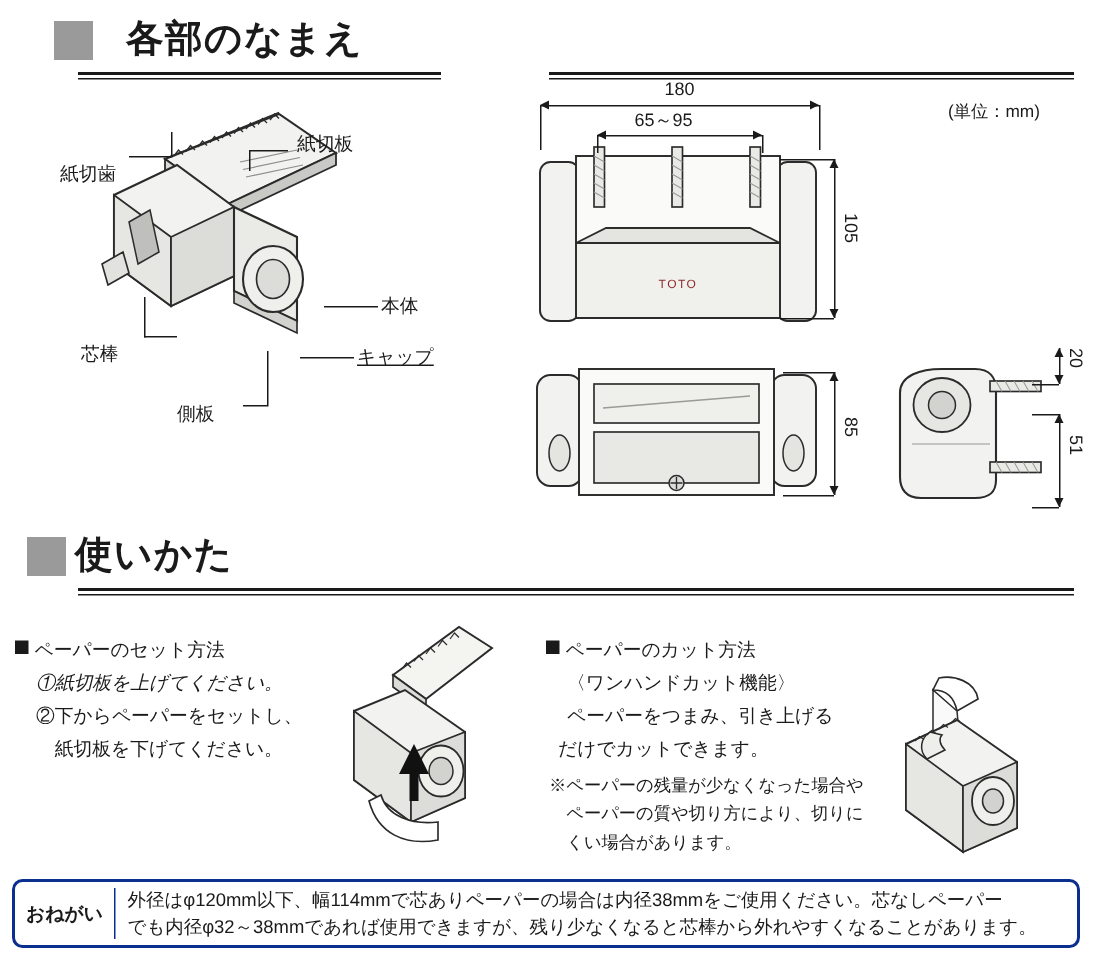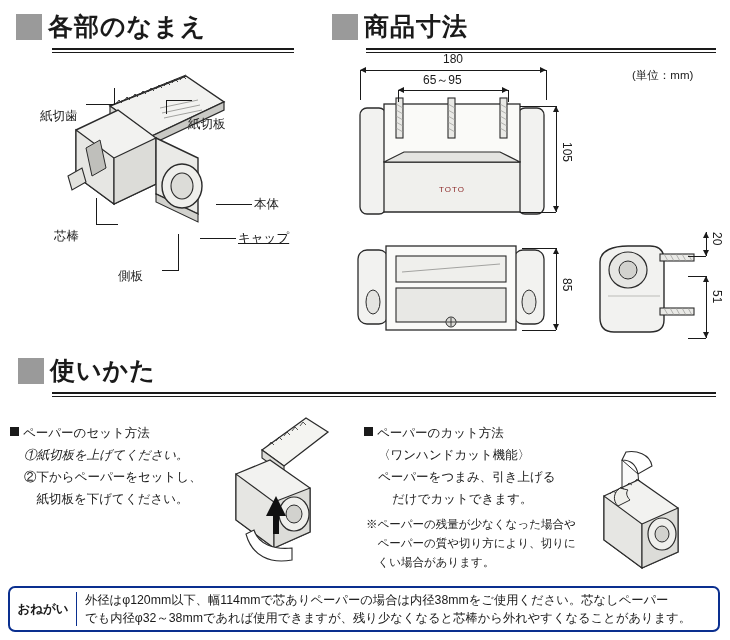--- a/index.html
+++ b/index.html
@@ -154,21 +154,21 @@
 
   
   svg { display: block; }
   .illus { position: absolute; }
 </style>
 </head>
 <body>
 
 <div class="page">
 
-  <div class="sec-head" style="left:16px; top:14px;">
+  <div class="sec-head" style="left:36px; top:14px;gap:16px;">
     <div class="sq"></div>
     <div class="ttl">各部のなまえ</div>
   </div>
   <div class="rule" style="left:52px; top:48px; width:242px;"></div>
 
   <div class="illus" style="left:48px; top:64px;">
     <svg width="240" height="190" viewBox="0 0 240 190">
 
       <g>
         <path d="M62 42 L138 12 L176 38 L104 72 Z" fill="#f2f2f0" stroke="#2b2b2b" stroke-width="1.4"></path>
@@ -210,42 +210,38 @@
 
         <path d="M20 112 L34 104 L38 118 L24 126 Z" fill="#e2e2de" stroke="#2b2b2b" stroke-width="1.1"></path>
       </g>
     </svg>
   </div>
 
   <div class="lbl" style="left:40px; top:108px;">紙切歯</div>
   <div class="ln lnh" style="left:86px; top:104px; width:28px;"></div>
   <div class="ln lnv" style="left:114px; top:88px; height:17px;"></div>
 
-  <div class="lbl" style="left:188px; top:88px;margin-top:28px;">紙切板</div>
+  <div class="lbl" style="left:198px; top:88px;">紙切板</div>
   <div class="ln lnh" style="left:166px; top:100px; width:26px;"></div>
   <div class="ln lnv" style="left:166px; top:100px; height:14px;"></div>
 
   <div class="lbl" style="left:254px; top:196px;">本体</div>
   <div class="ln lnh" style="left:216px; top:204px; width:36px;"></div>
 
   <div class="lbl" style="left:238px; top:230px;text-decoration:underline;">キャップ</div>
   <div class="ln lnh" style="left:200px; top:238px; width:36px;"></div>
 
   <div class="lbl" style="left:54px; top:228px;">芯棒</div>
   <div class="ln lnh" style="left:96px; top:224px; width:22px;"></div>
   <div class="ln lnv" style="left:96px; top:198px; height:27px;"></div>
 
   <div class="lbl" style="left:118px; top:268px;">側板</div>
   <div class="ln lnv" style="left:178px; top:234px; height:36px;"></div>
   <div class="ln lnh" style="left:162px; top:270px; width:17px;"></div>
 
-  <div class="sec-head" style="left:332px; top:14px;">
-    <div class="sq"></div>
-    <div class="ttl">商品寸法</div>
-  </div>
   <div class="rule" style="left:366px; top:48px; width:350px;"></div>
 
   <div class="lbl sm" style="left:632px; top:68px;">(単位：mm)</div>
 
   <div class="illus" style="left:358px; top:96px;">
     <svg width="190" height="130" viewBox="0 0 190 130">
 
       <rect x="2" y="12" width="26" height="106" rx="7" fill="#f2f2f0" stroke="#2b2b2b" stroke-width="1.3"></rect>
 
       <rect x="160" y="12" width="26" height="106" rx="7" fill="#f2f2f0" stroke="#2b2b2b" stroke-width="1.3"></rect>
@@ -380,21 +376,21 @@
 
       <path d="M48 102 L58 82 L68 102 L61 102 L61 120 L55 120 L55 102 Z" fill="#111111"></path>
     </svg>
   </div>
 
   <div class="sub" style="left:364px; top:424px;">
     <span class="bullet"></span><span>ペーパーのカット方法</span>
   </div>
   <div class="sub" style="left:378px; top:446px;">〈ワンハンドカット機能〉</div>
   <div class="sub" style="left:378px; top:468px;">ペーパーをつまみ、引き上げる</div>
-  <div class="sub" style="left:392px; top:490px;">だけでカットできます。</div>
+  <div class="sub" style="left:372px; top:490px;">だけでカットできます。</div>
   <div class="sub" style="left:366px; top:516px; font-size:11.5px;">※ペーパーの残量が少なくなった場合や</div>
   <div class="sub" style="left:366px; top:535px; font-size:11.5px;">　ペーパーの質や切り方により、切りに</div>
   <div class="sub" style="left:366px; top:554px; font-size:11.5px;">　くい場合があります。</div>
 
   <div class="illus" style="left:592px; top:448px;">
     <svg width="130" height="130" viewBox="0 0 130 130">
 
       <path d="M34 4 C44 2 58 6 60 18 L46 26 C44 16 38 12 30 12 Z" fill="#ffffff" stroke="#2b2b2b" stroke-width="1.1"></path>
       <path d="M30 12 L30 40 L48 48 L46 26 Z" fill="#fafafa" stroke="#2b2b2b" stroke-width="1"></path>
 

